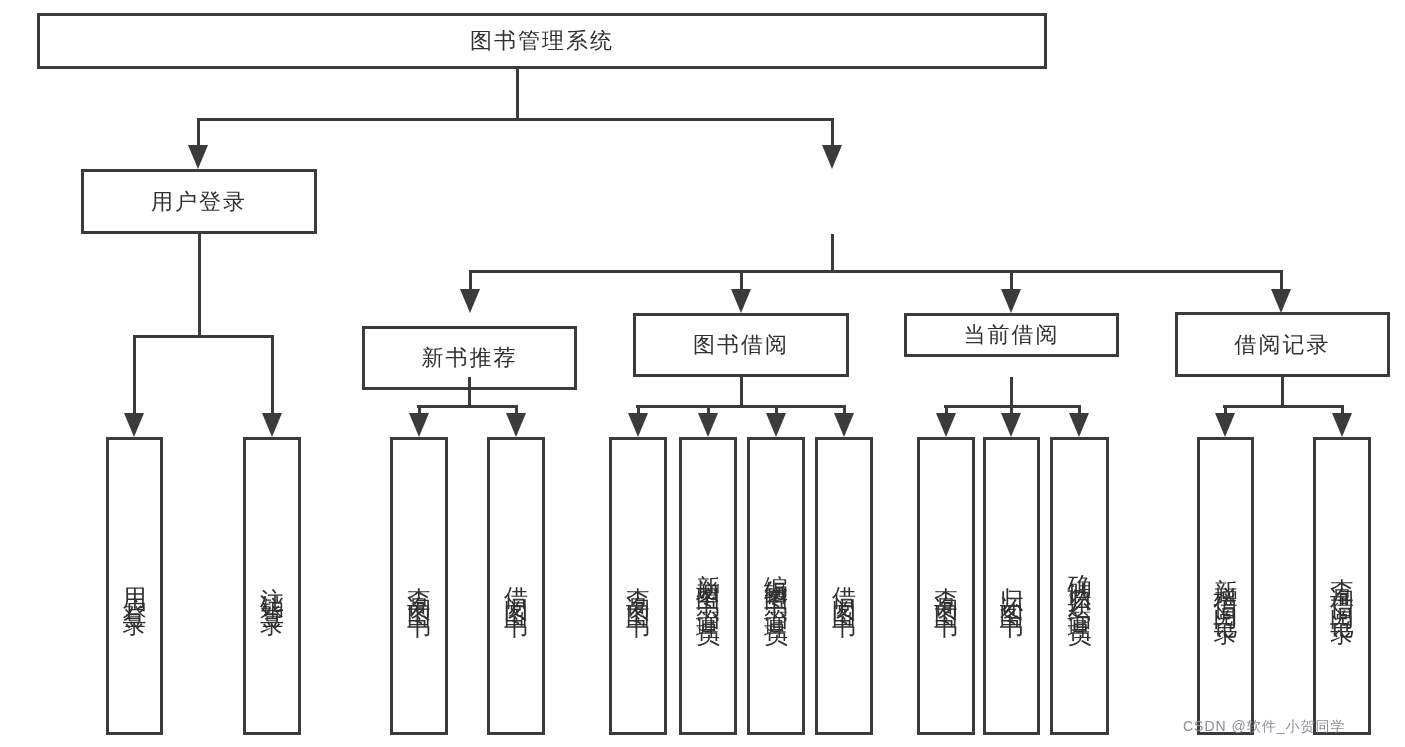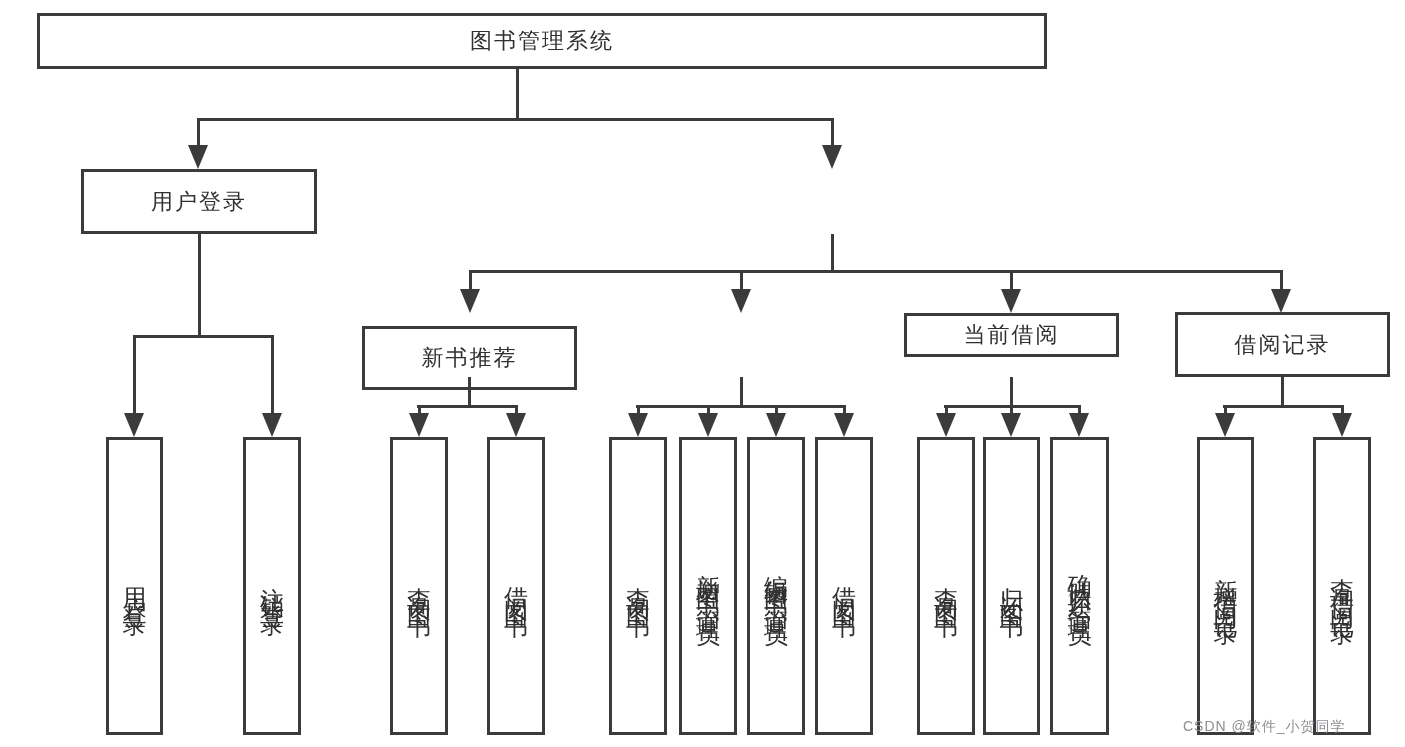--- a/index.html
+++ b/index.html
@@ -66,20 +66,23 @@
     <span class="h-label">图书管理系统</span>
   </div>
 
   <div class="box" style="left:81px;top:169px;width:236px;height:65px;">
     <span class="h-label">用户登录</span>
   </div>
 
   <div class="box" style="left:362px;top:326px;width:215px;height:64px;">
     <span class="h-label">新书推荐</span>
   </div>
+  <div class="box" style="left:633px;top:313px;width:216px;height:64px;">
+    <span class="h-label">图书借阅</span>
+  </div>
   <div class="box" style="left:904px;top:313px;width:215px;height:44px;">
     <span class="h-label">当前借阅</span>
   </div>
   <div class="box" style="left:1175px;top:312px;width:215px;height:65px;">
     <span class="h-label">借阅记录</span>
   </div>
 
   <div class="box" style="left:106px;top:437px;width:57px;height:298px;">
     <span class="v-label">用户登录</span>
   </div>

